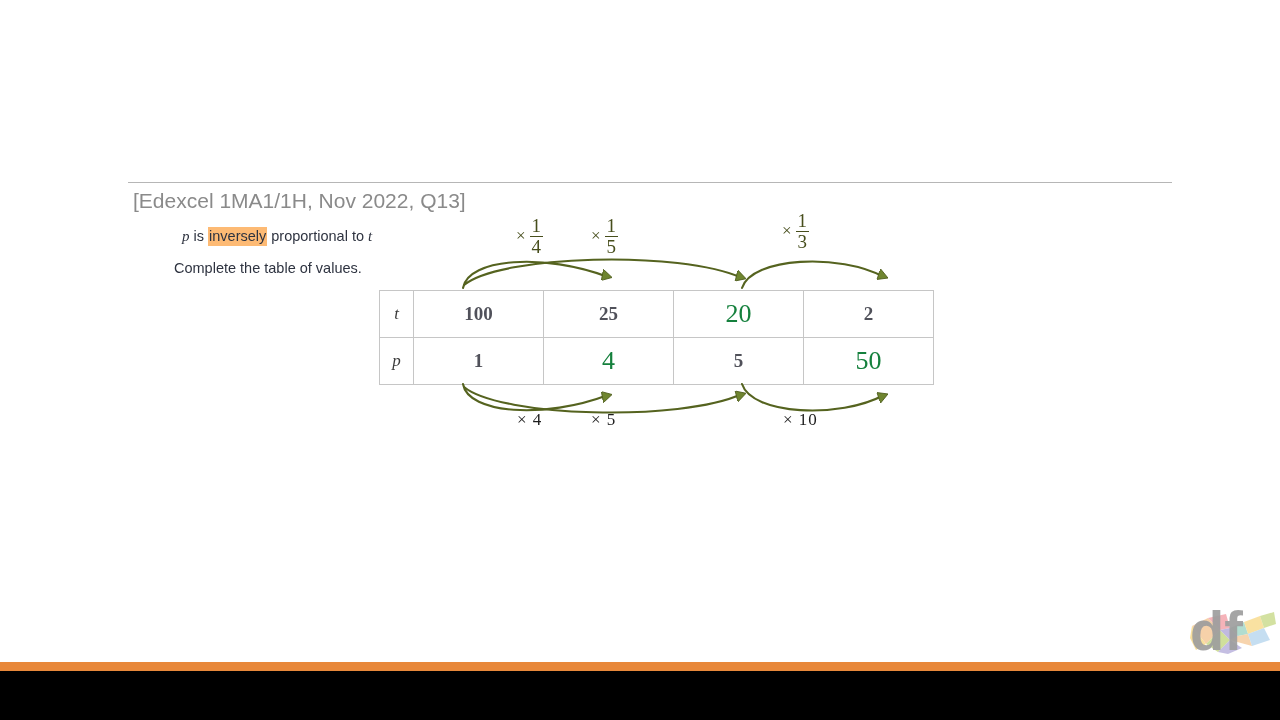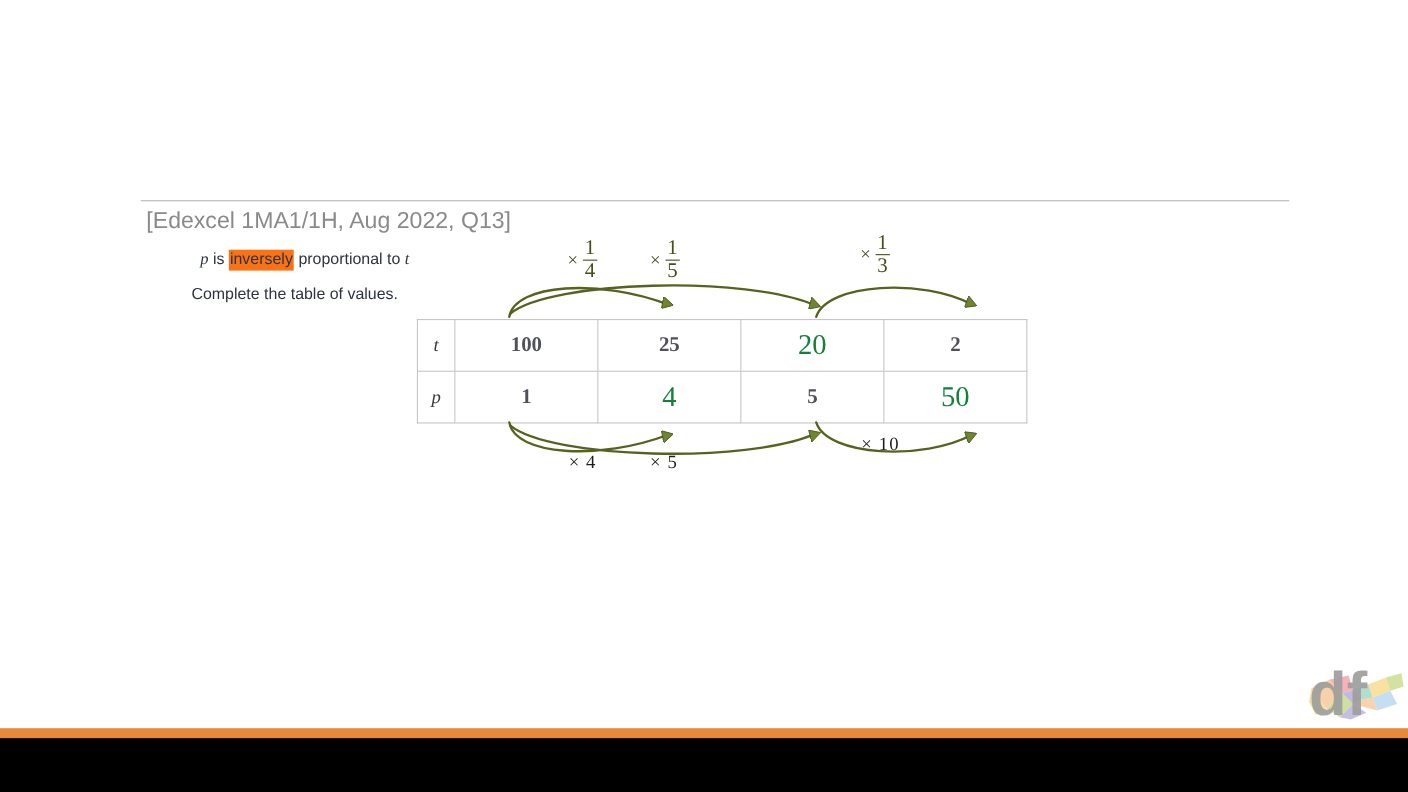--- a/index.html
+++ b/index.html
@@ -56,21 +56,21 @@
   .qtext {
     position: absolute;
     color: #2e3340;
     font-size: 14.5px;
     line-height: 18px;
     white-space: nowrap;
   }
   #q-line1 { left: 182px; top: 227px; }
   #q-line2 { left: 174px; top: 259px; }
   .ital { font-style: italic; font-family: "Liberation Serif", serif; font-size: 15px;}
-  .hl { background: #f97316; padding: 1px 1px 2px 1px; }
+  .hl { background: #fdba74; padding: 1px 1px 2px 1px; }
 
   
   #values-table {
     position: absolute;
     left: 379px;
     top: 290px;
     width: 549px;
     height: 92px;
     border-collapse: collapse;
     table-layout: fixed;
@@ -163,21 +163,21 @@
     height: 49px;
     background: #000000;
   }
 </style>
 </head>
 <body>
 
 <div id="slide">
 
   <div id="title-rule"></div>
-  <div id="subtitle">[Edexcel 1MA1/1H, Aug 2022, Q13]</div>
+  <div id="subtitle">[Edexcel 1MA1/1H, Nov 2022, Q13]</div>
 
   <div class="qtext" id="q-line1">
     <span class="ital">p</span><span> is </span><span class="hl">inversely</span><span> proportional to </span><span class="ital">t</span>
   </div>
   <div class="qtext" id="q-line2">Complete the table of values.</div>
 
   <table id="values-table">
     <tbody>
         <tr>
       <td class="col-label rowlabel">t</td>
@@ -226,21 +226,21 @@
   <div class="annot-label lab-top" style="left:591px; top:216px;">
     <span class="times">×</span><span class="frac"><span class="num">1</span><span class="den">5</span></span>
   </div>
 
   <div class="annot-label lab-top" style="left:782px; top:211px;">
     <span class="times">×</span><span class="frac"><span class="num">1</span><span class="den">3</span></span>
   </div>
 
   <div class="annot-label lab-bot" style="left:517px; top:410px; color:#1d1d1d;">× 4</div>
   <div class="annot-label lab-bot" style="left:591px; top:410px; color:#1d1d1d;">× 5</div>
-  <div class="annot-label lab-bot" style="left:783px; top:394px; color:#1d1d1d;">× 10</div>
+  <div class="annot-label lab-bot" style="left:783px; top:410px; color:#1d1d1d;">× 10</div>
 
 
   <svg id="logo" viewBox="0 0 92 66">
     <g>
       <polygon points="6,34 22,26 34,38 20,52" fill="#f5c99a" opacity="0.85"></polygon>
       <polygon points="22,26 40,22 44,36 34,38" fill="#f2a0a8" opacity="0.8"></polygon>
       <polygon points="6,34 20,52 10,58 4,46" fill="#f7d98a" opacity="0.85"></polygon>
       <polygon points="20,52 34,38 44,48 32,60" fill="#c8d98a" opacity="0.85"></polygon>
       <polygon points="34,38 44,36 52,44 44,48" fill="#b0a8d8" opacity="0.8"></polygon>
       <polygon points="44,36 58,30 62,42 52,44" fill="#9fd4c4" opacity="0.8"></polygon>

